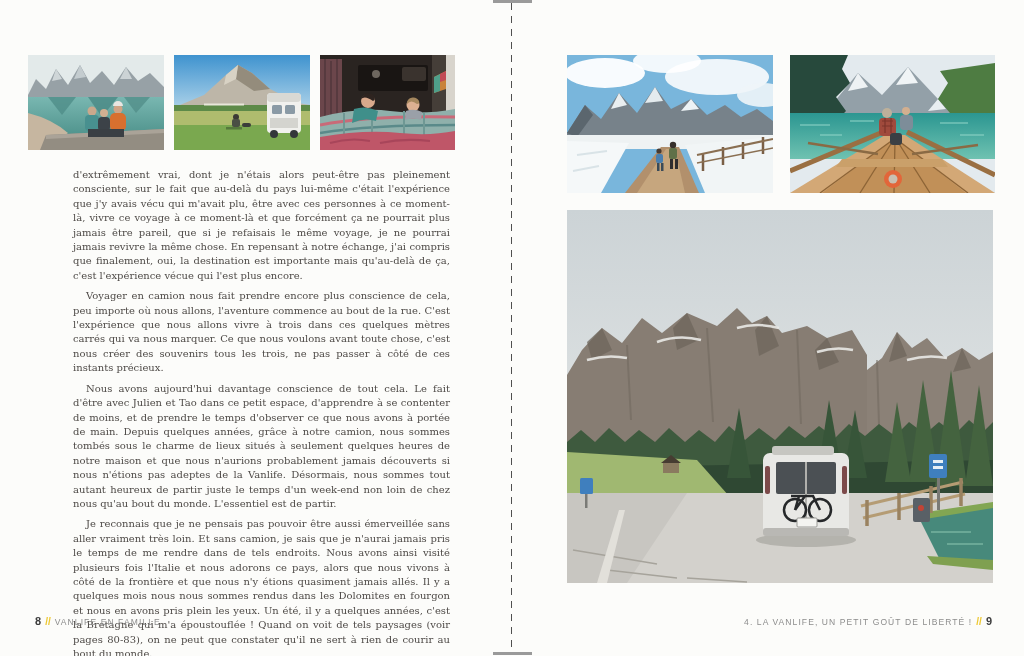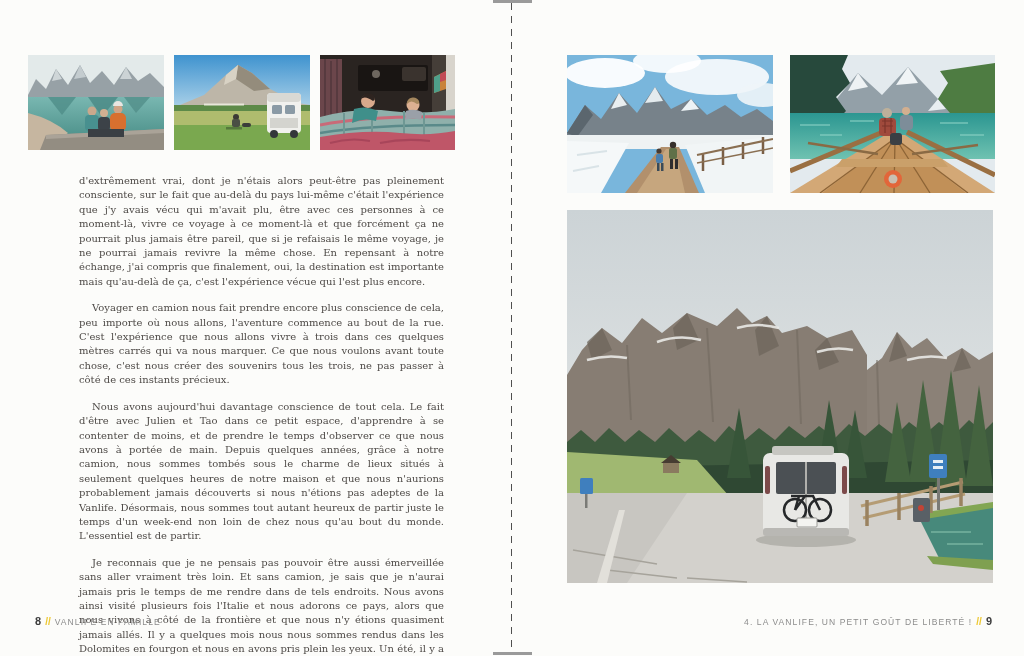--- a/index.html
+++ b/index.html
@@ -25,21 +25,21 @@
   #photo-snow   {left:567px; top:55px;  width:206px; height:138px;}
   #photo-boat   {left:790px; top:55px;  width:205px; height:138px;}
   #photo-road   {left:567px; top:210px; width:426px; height:373px;}
   
   .text-block{
     position:absolute;left:67px;top:162px;width:389px;
     font-family:"DejaVu Serif", serif;
     font-size:10px;line-height:14.4px;color:#4e4a47;
     text-align:justify;
   }
-  .text-block p{margin:12px;}
+  .text-block p{margin:6px;}
   .text-block p.indent{text-indent:13px;}
   
   .footer{position:absolute;top:615px;font-size:8.5px;letter-spacing:1.1px;color:#8c8c8c;}
   .footer-left{left:35px;}
   .footer-right{right:32px;text-align:right;}
   .page-num{font-size:11px;font-weight:bold;color:#3c3c3c;letter-spacing:0;}
   .slashes{color:#edc72f;font-weight:bold;font-size:10px;letter-spacing:0;margin:0 4px;}
 </style>
 </head>
 <body>

